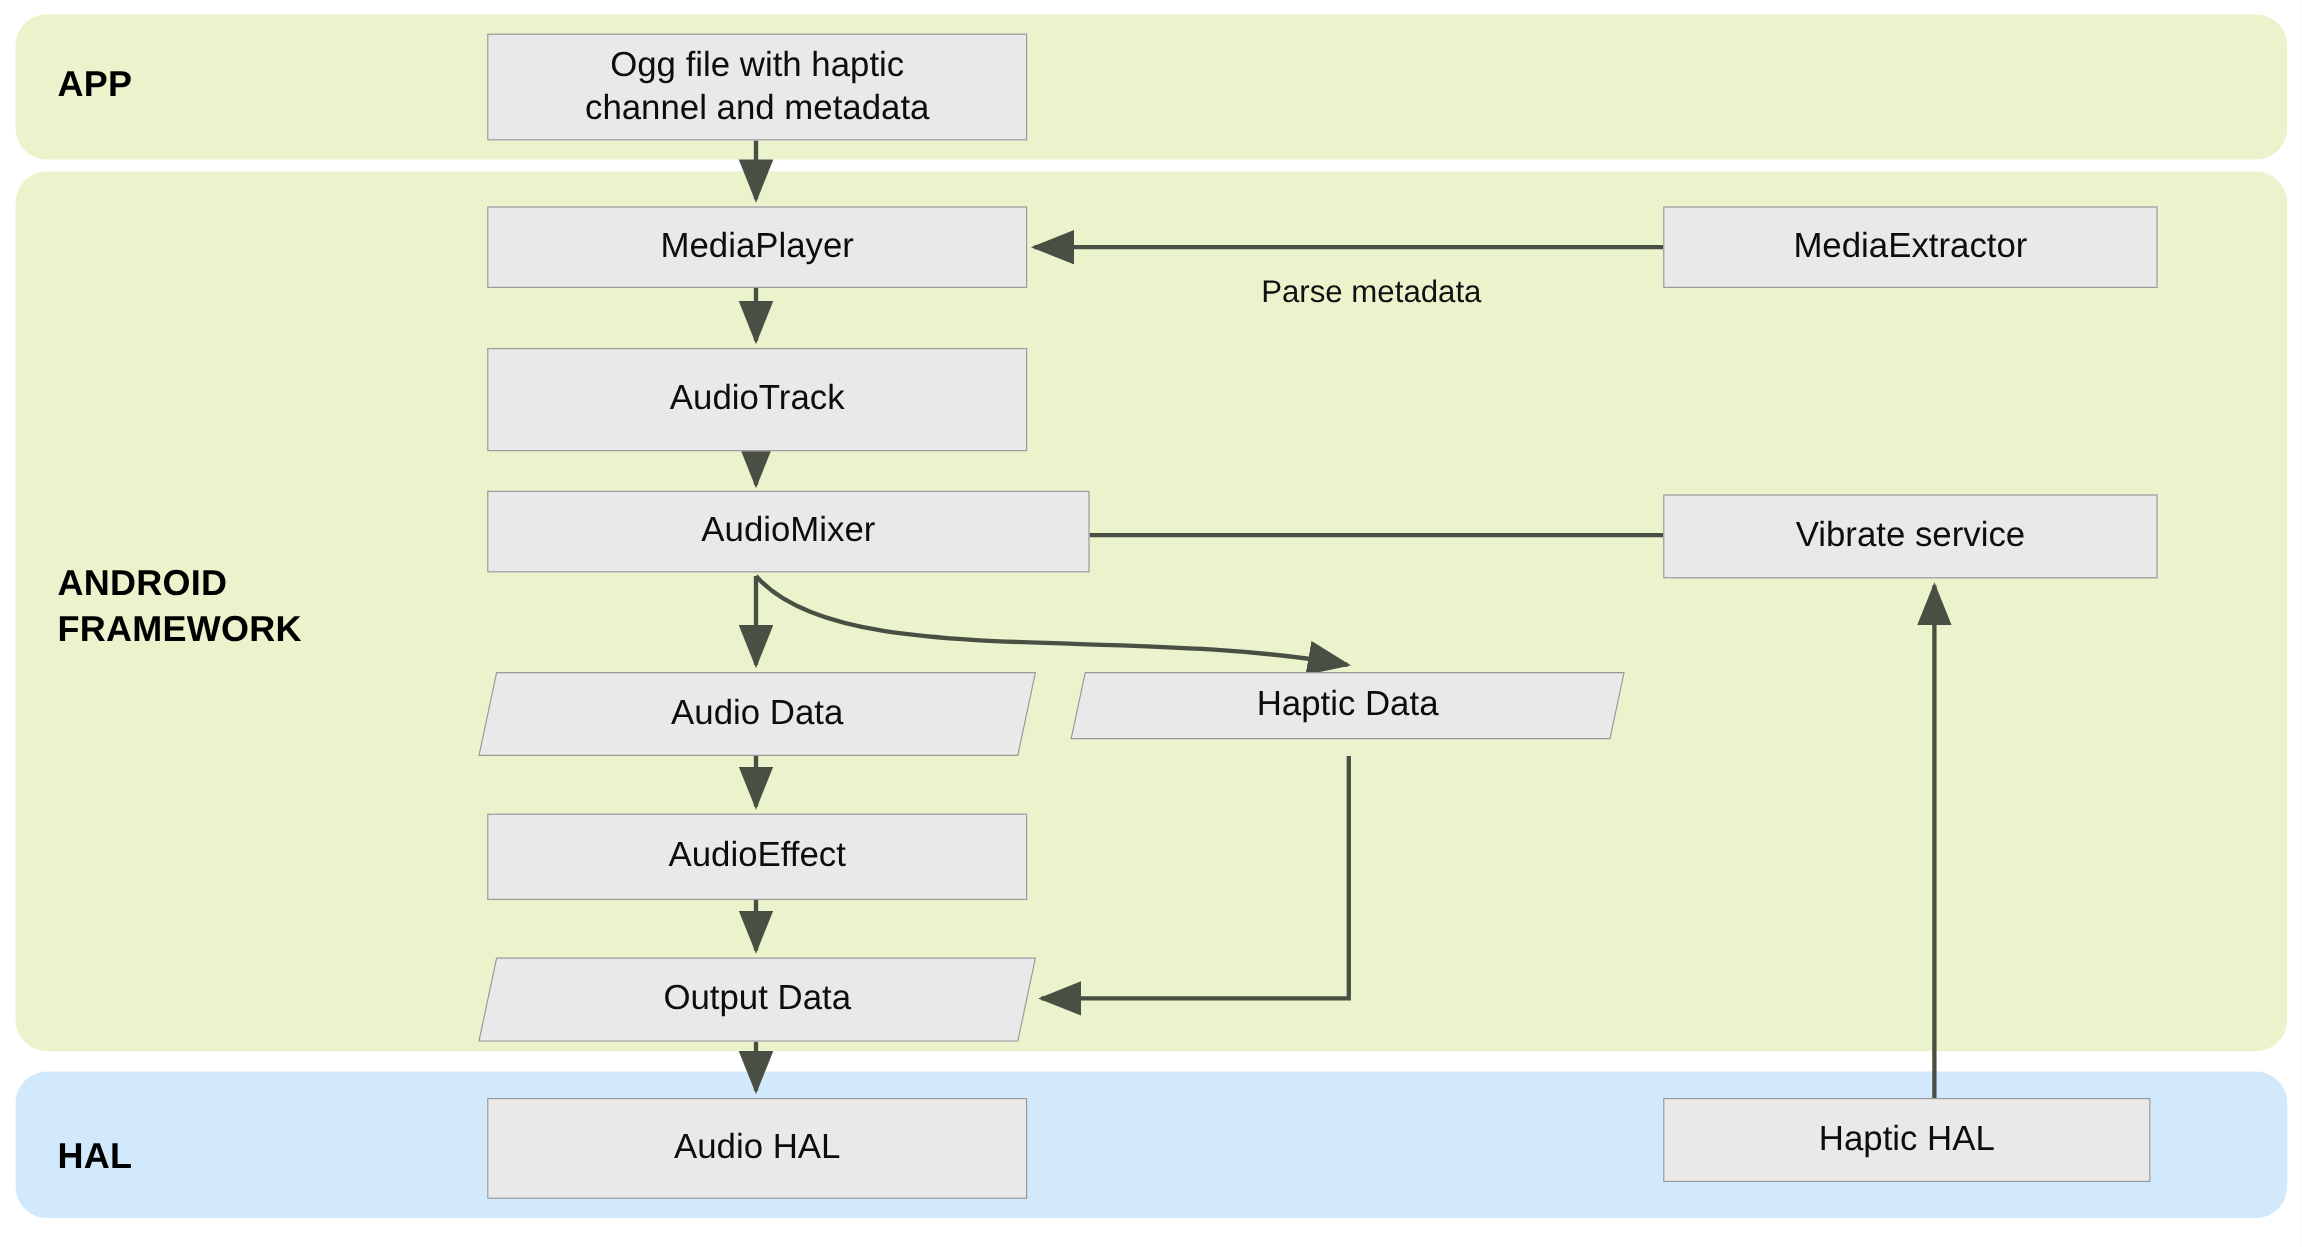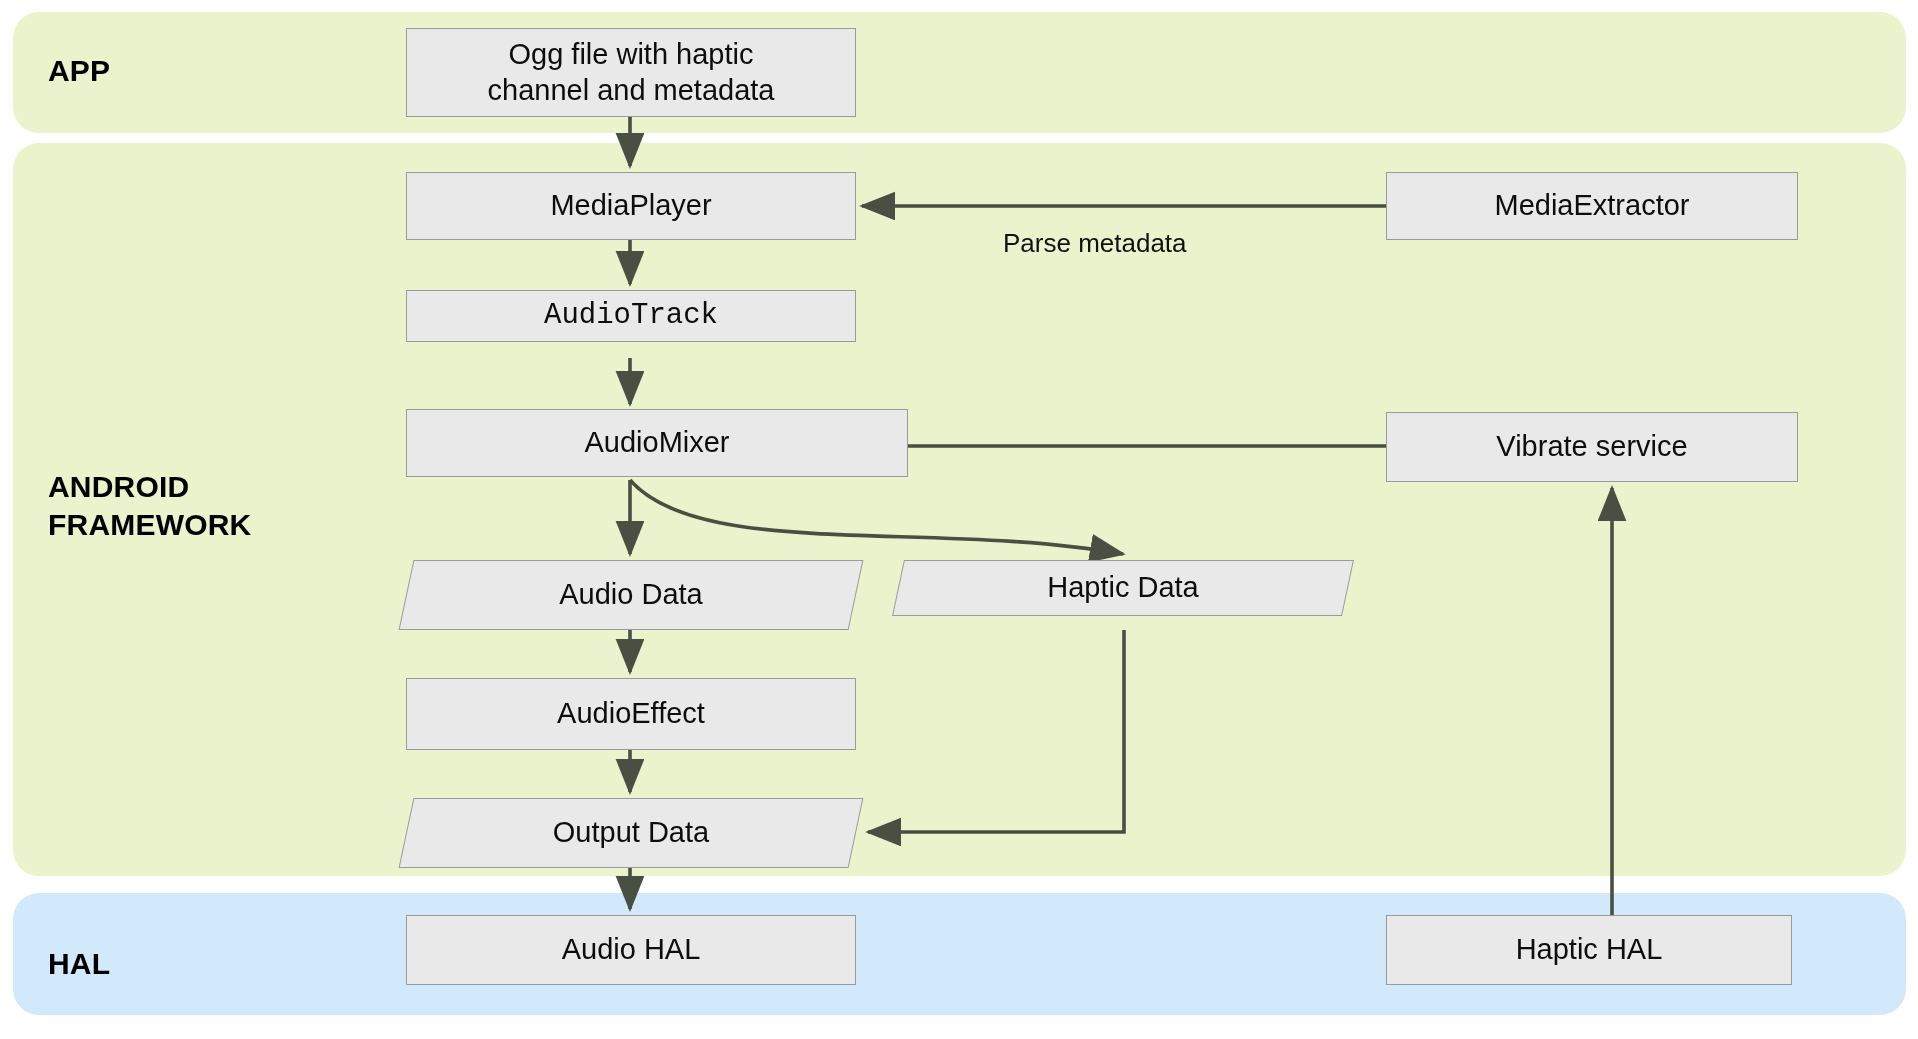--- a/index.html
+++ b/index.html
@@ -117,36 +117,36 @@
       <path d="M630,480 L630,554"></path>
       <path d="M630,480 C700,560 930,520 1123,554"></path>
       <path d="M630,630 L630,672"></path>
       <path d="M630,750 L630,792"></path>
       <path d="M1124,630 L1124,832 L868,832"></path>
       <path d="M630,868 L630,909"></path>
       <path d="M1612,915 L1612,488"></path>
     </g>
   </svg>
 
-  <div class="edge-label" style="left:1003px; top:228px;">Parse metadata</div>
+  <div class="edge-label" style="left:1051px; top:228px;">Parse metadata</div>
 
   <div class="node" style="left:406px; top:28px; width:450px; height:89px;align-items:center;">
     <span>Ogg file with haptic
 channel and metadata</span>
   </div>
 
   <div class="node" style="left:1386px; top:172px; width:412px; height:68px;">
     <span>MediaExtractor</span>
   </div>
 
   <div class="node" style="left:406px; top:172px; width:450px; height:68px;">
     <span>MediaPlayer</span>
   </div>
 
-  <div class="node" style="left:406px; top:290px; width:450px; height:52px;font-family:Liberation Mono, monospace;">
+  <div class="node" style="left:406px; top:290px; width:450px; height:86px;">
     <span>AudioTrack</span>
   </div>
 
   <div class="node" style="left:406px; top:409px; width:502px; height:68px;">
     <span>AudioMixer</span>
   </div>
 
   <div class="node" style="left:1386px; top:412px; width:412px; height:70px;">
     <span>Vibrate service</span>
   </div>
@@ -163,21 +163,21 @@
 
   <div class="node" style="left:406px; top:678px; width:450px; height:72px;">
     <span>AudioEffect</span>
   </div>
 
   <div class="node skew" style="left:406px; top:798px; width:450px; height:70px;">
     <span class="skew-bg"></span>
     <span class="skew-txt">Output Data</span>
   </div>
 
-  <div class="node" style="left:406px; top:915px; width:450px; height:70px;">
+  <div class="node" style="left:406px; top:915px; width:450px; height:84px;">
     <span>Audio HAL</span>
   </div>
 
   <div class="node" style="left:1386px; top:915px; width:406px; height:70px;">
     <span>Haptic HAL</span>
   </div>
 
 </div>
 
 </body></html>

